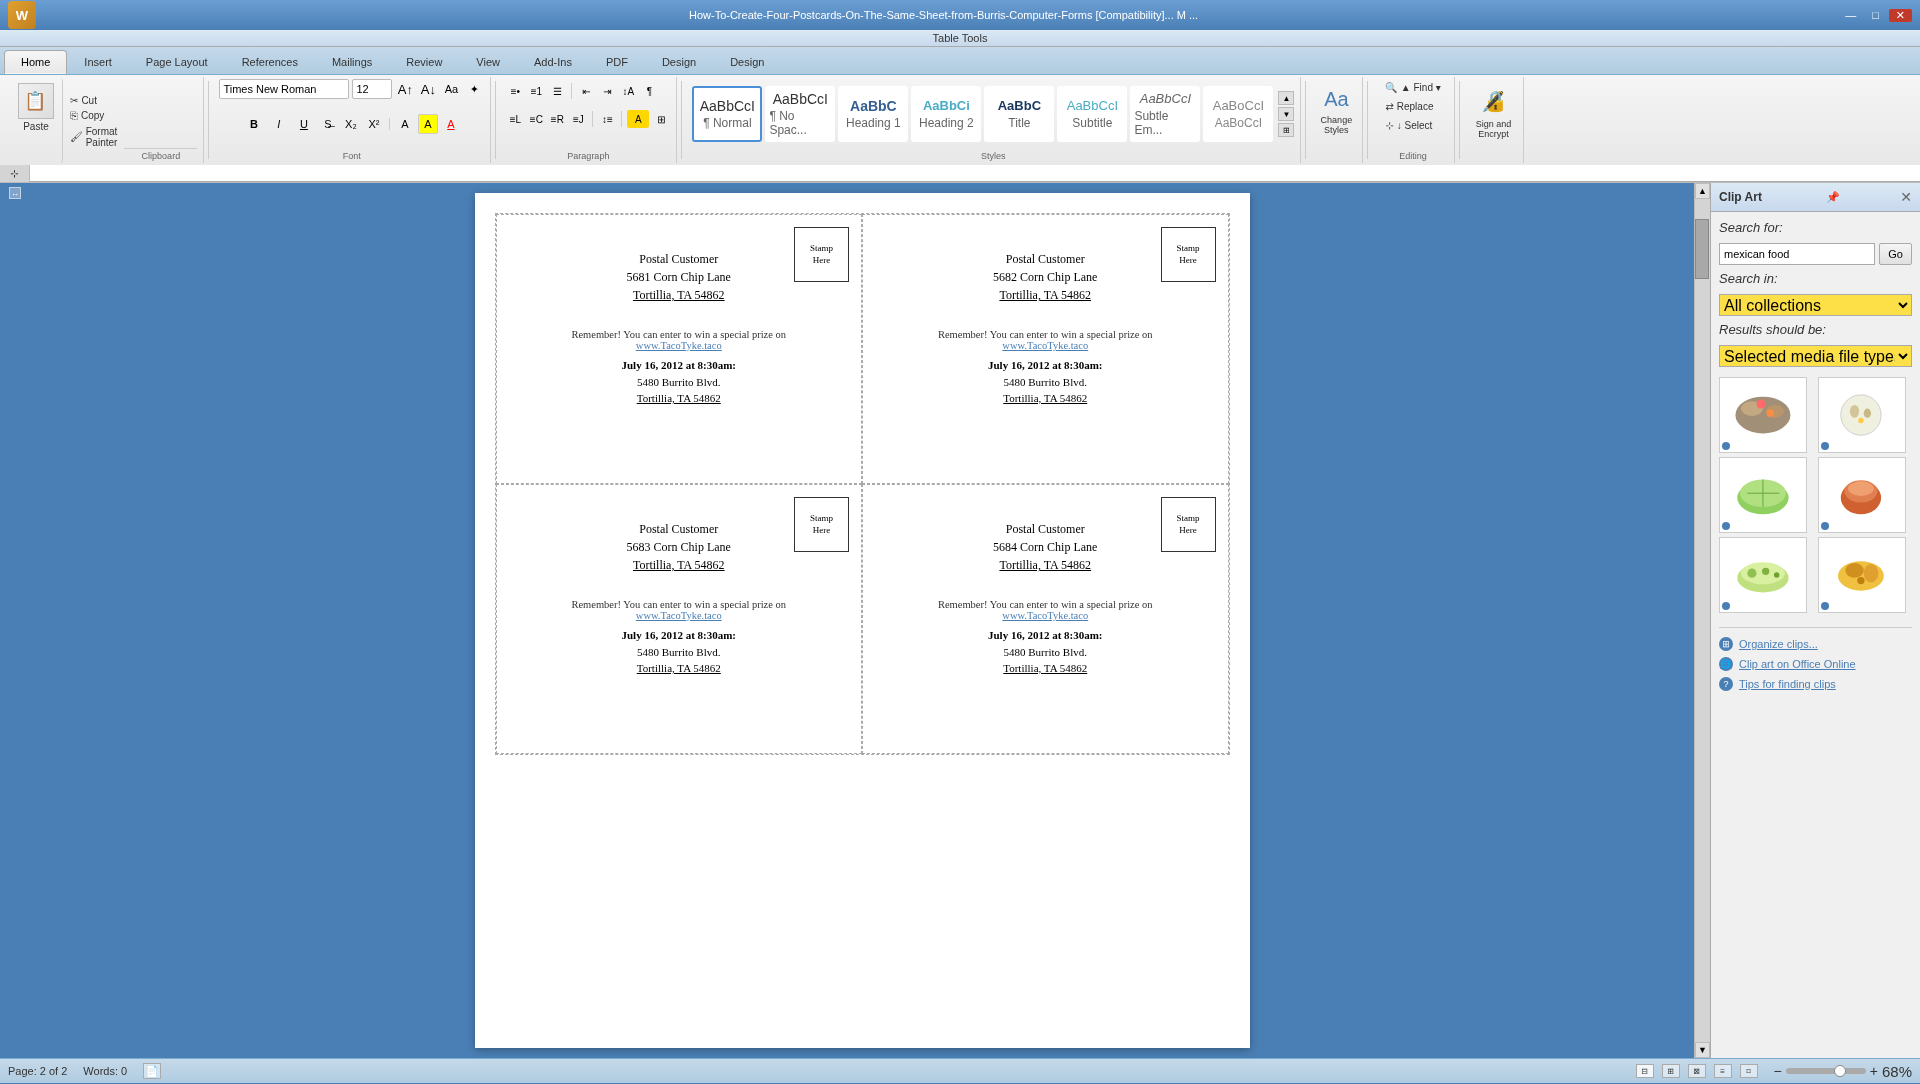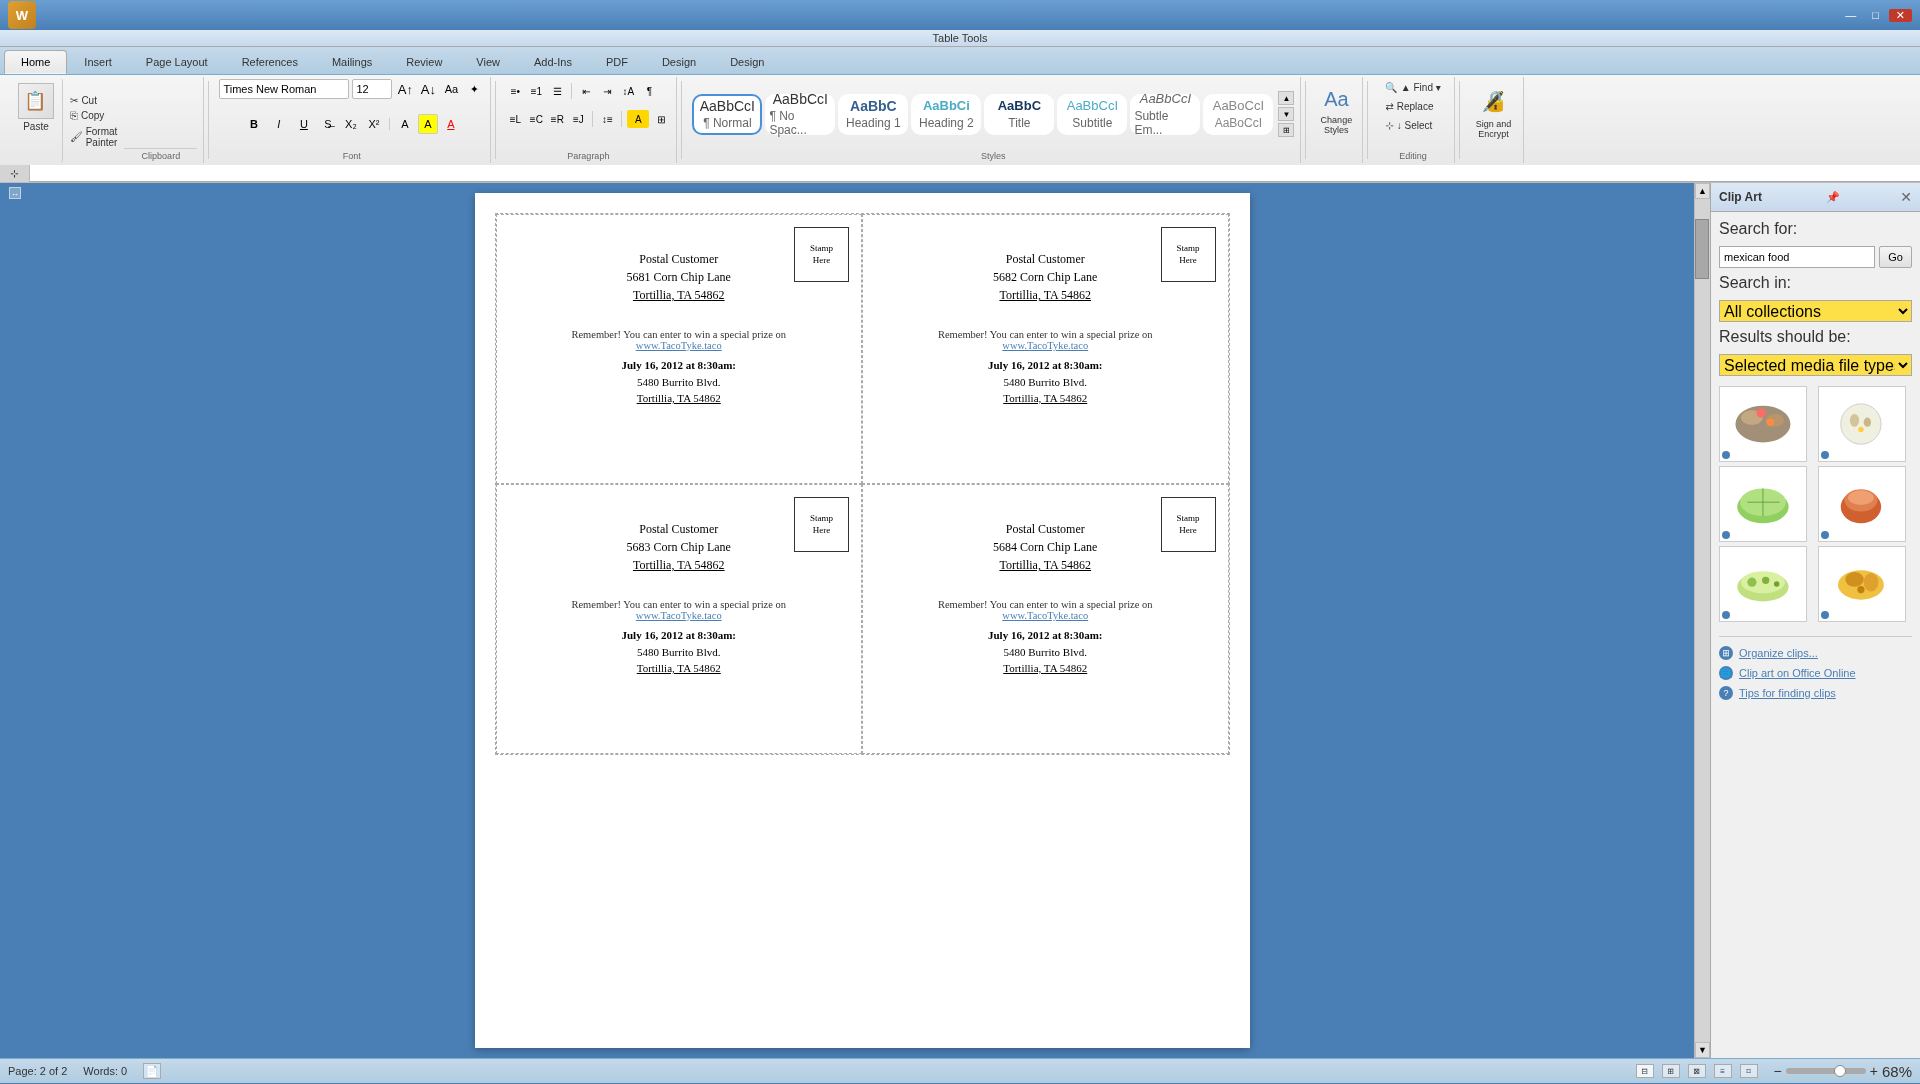--- a/index.html
+++ b/index.html
@@ -170,23 +170,23 @@
       display: flex;
       align-items: center;
       justify-content: center;
       border-radius: 2px;
     }
     .font-btn.bold { font-weight: bold; }
     .font-btn.italic { font-style: italic; }
     .font-btn.underline { text-decoration: underline; }
     .style-swatch {
       width: 70px;
-      height: 41px;
+      height: 56px;
       border: 2px solid transparent;
-      border-radius: 10px;
+      border-radius: 3px;
       cursor: pointer;
       display: flex;
       flex-direction: column;
       align-items: center;
       justify-content: center;
       font-size: 10px;
       padding: 2px;
       background: white;
     }
     .style-swatch.active { border-color: #4a90d9; }
@@ -328,23 +328,24 @@
     }
     #clipart-body {
       padding: 8px;
       display: flex;
       flex-direction: column;
       gap: 6px;
       flex: 1;
       overflow-y: auto;
     }
     .clipart-label {
-      font-size: 16px;
+      font-size: 13px;
       color: #333;
       margin-bottom: 2px;
+      font-style: italic;
     }
     .clipart-search-row {
       display: flex;
       gap: 4px;
     }
     .clipart-search-input {
       flex: 1;
       height: 22px;
       border: 1px solid #aaa;
       font-size: 11px;
@@ -569,20 +570,21 @@
       font-size: 9px;
     }
   </style>
 </head>
 <body>
 
 <div id="title-bar">
   <div style="width:40px; display:flex; gap:2px;">
     <div style="width:28px; height:28px; background:linear-gradient(135deg,#e0a030,#c08020); border-radius:4px; display:flex; align-items:center; justify-content:center; color:white; font-weight:bold; font-size:13px;">W</div>
   </div>
+  <div class="title-text">How-To-Create-Four-Postcards-On-The-Same-Sheet-from-Burris-Computer-Forms [Compatibility]... M ...</div>
   <div class="title-controls">
     <span>—</span>
     <span>□</span>
     <span style="background:#c0392b; padding:0 7px; border-radius:2px;">✕</span>
   </div>
 </div>
 
 <div id="table-tools-bar">
   <span>Table Tools</span>
 </div>

